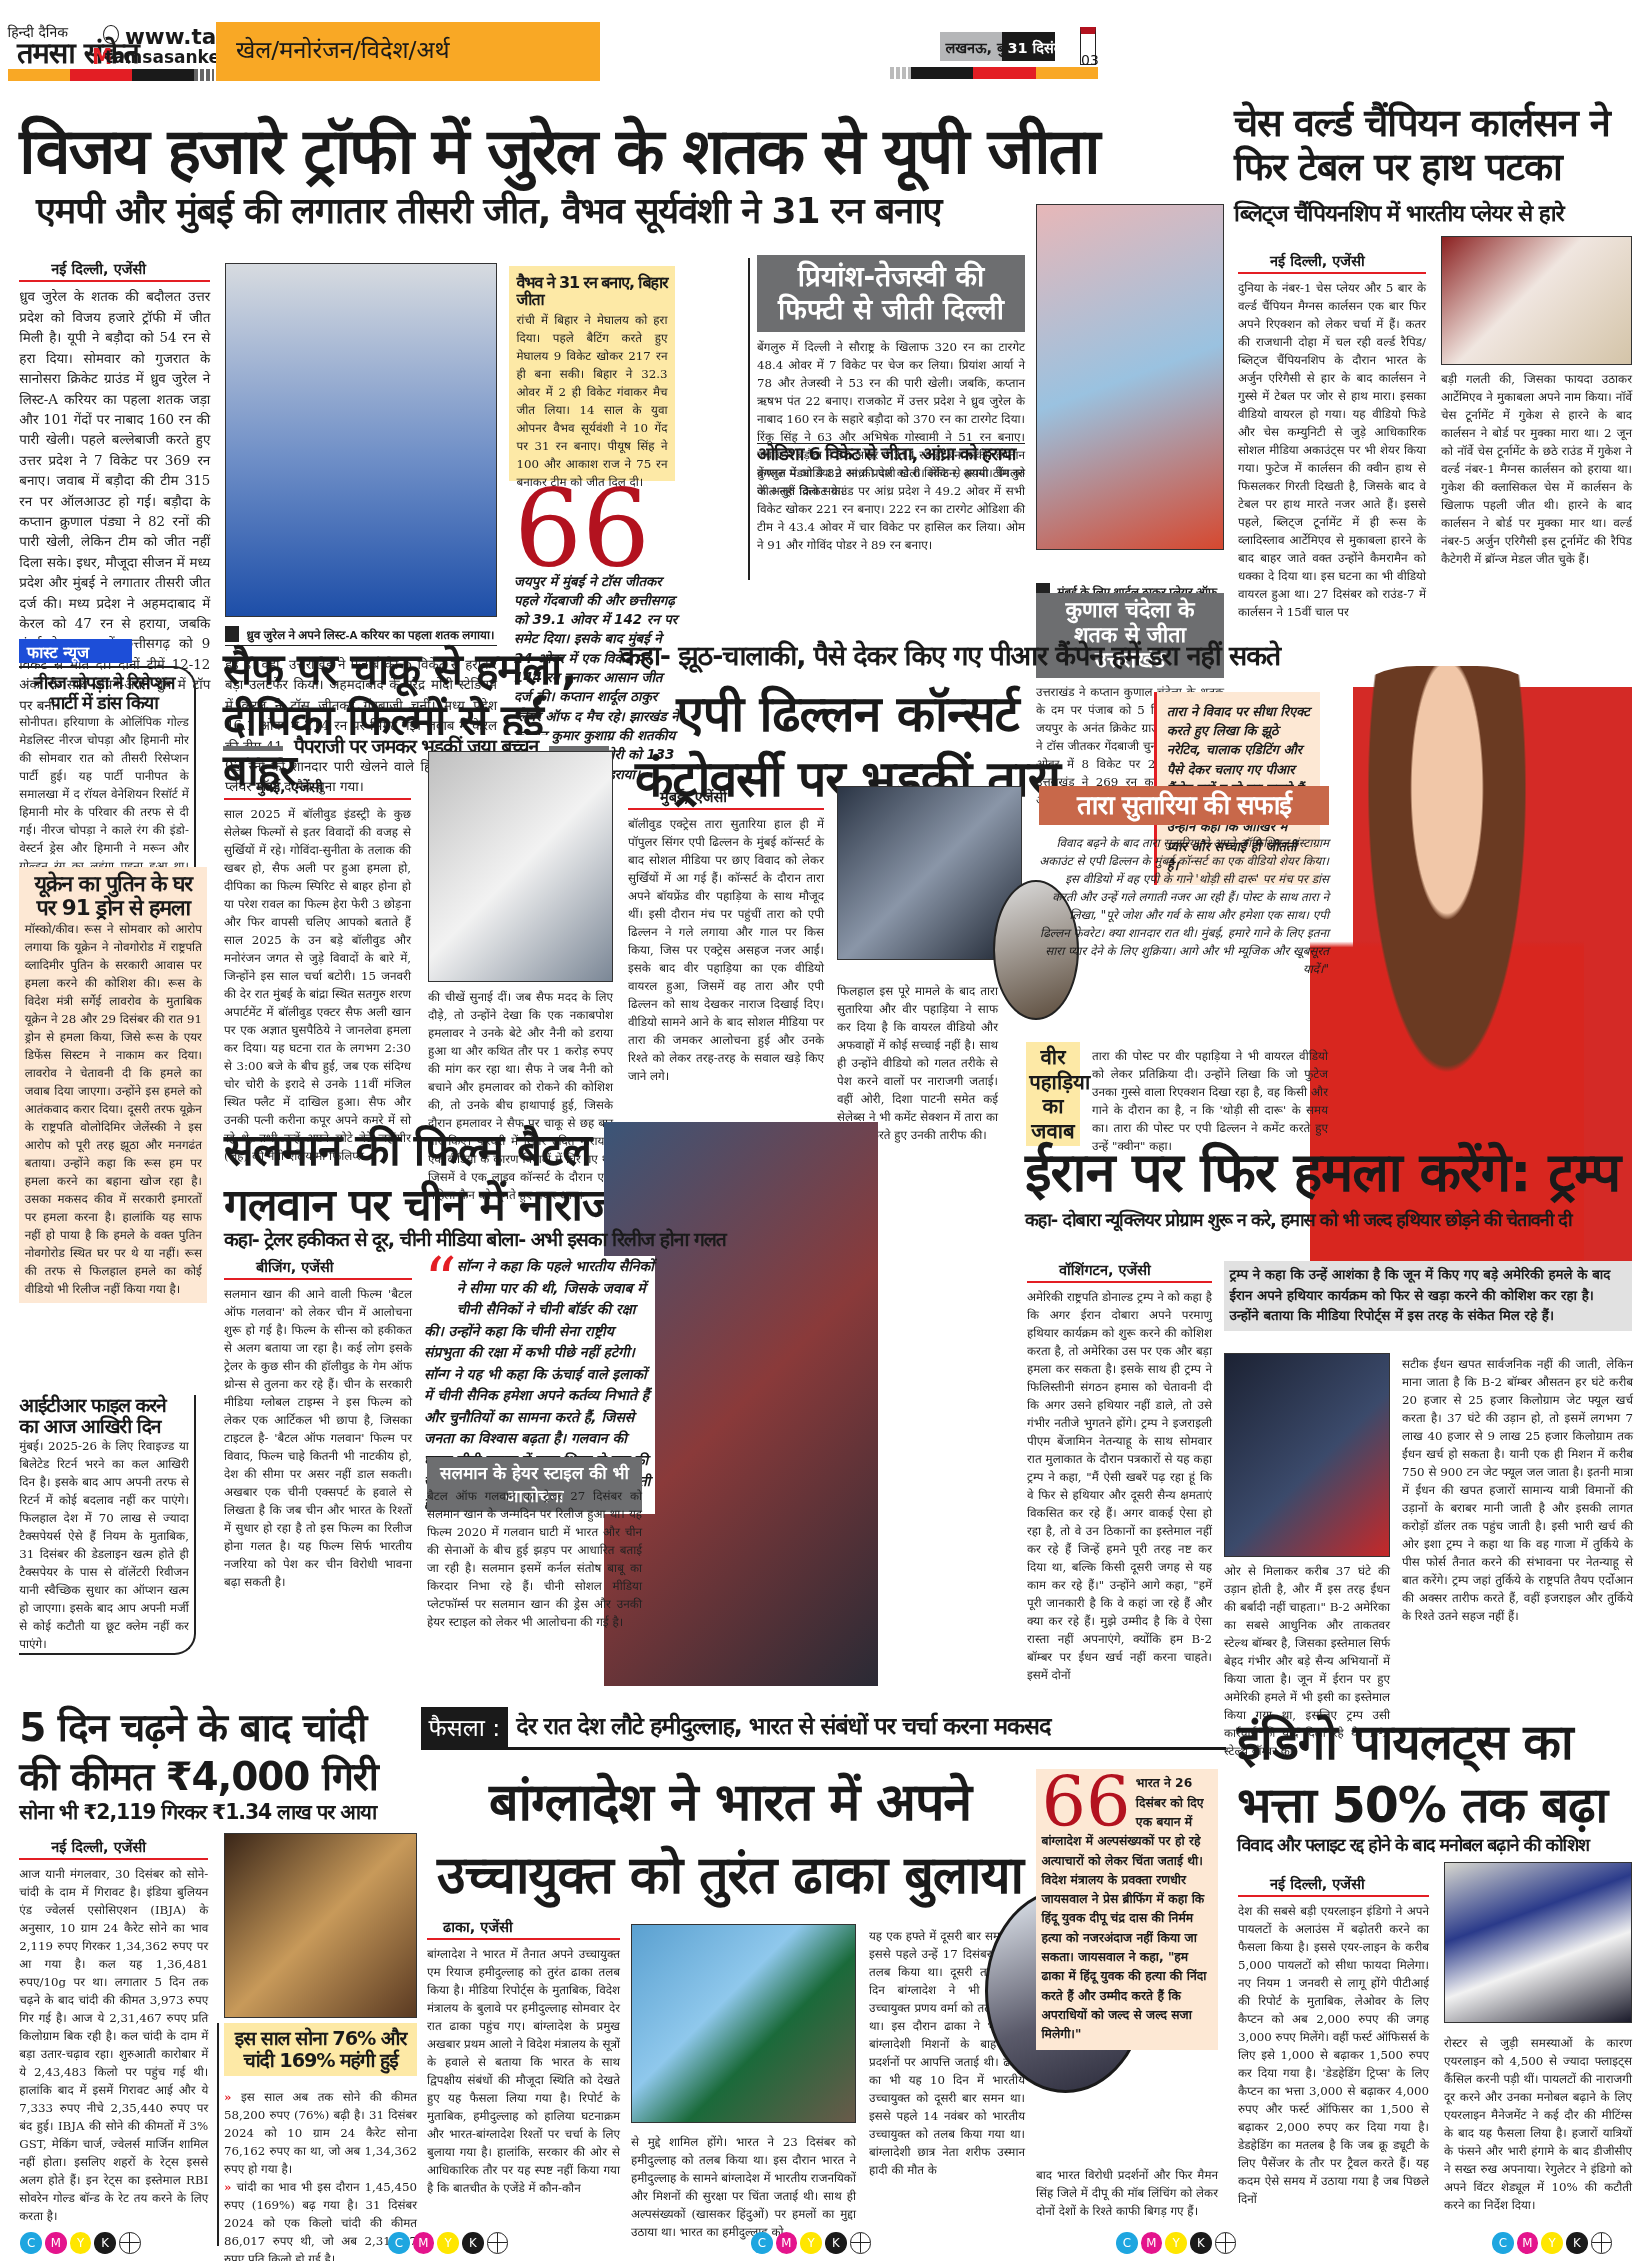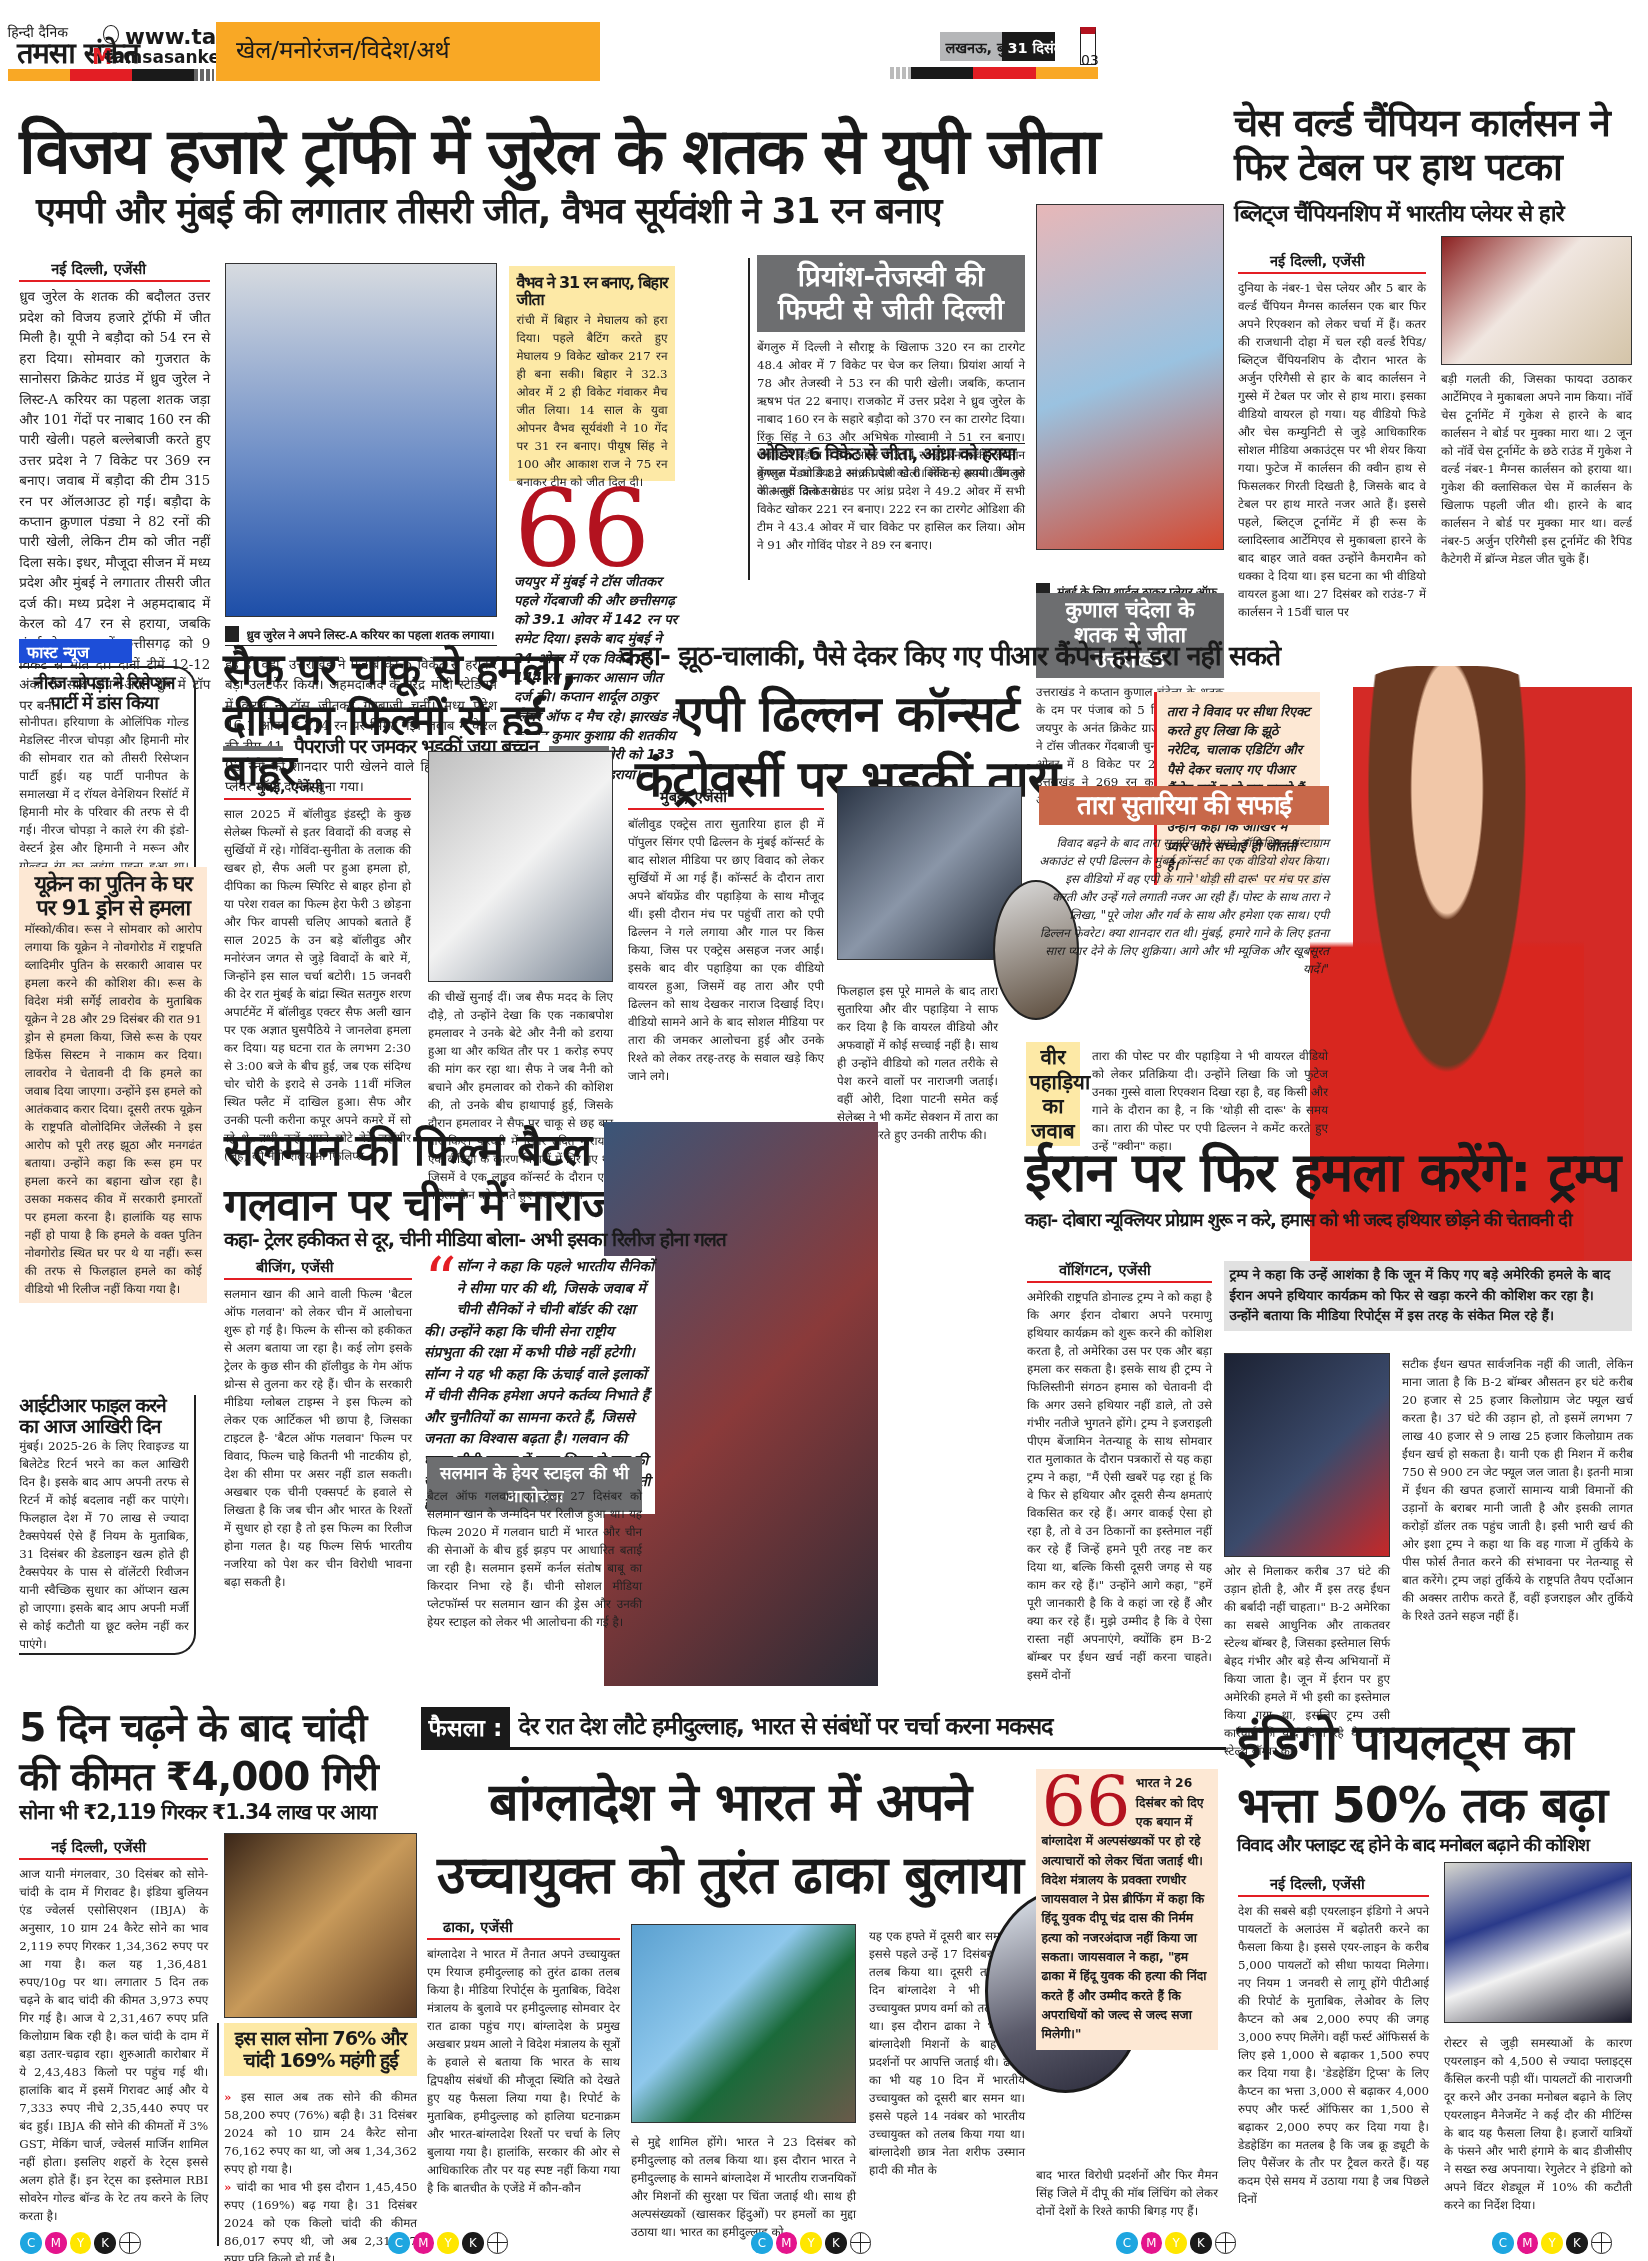--- a/index.html
+++ b/index.html
@@ -174,21 +174,21 @@
 </div>
 <div class="abs photo" style="left:224px;top:1833px;width:193px;height:185px;background:linear-gradient(135deg,#3a2618,#c89a5a 50%,#5a3a22)"></div>
 <div class="abs yellowbox hl" style="left:224px;top:2023px;width:193px;font-size:19.3px;text-align:center;padding:5.4px">इस साल सोना 76% और चांदी 169% महंगी हुई</div>
 <div class="vrule" style="left:217px;top:2023px;height:223px"></div>
 <div class="abs" style="left:224px;top:2088px;width:193px">
   <div class="body sm"><span style="color:#e31e24;font-weight:bold">» </span><span>इस साल अब तक सोने की कीमत 58,200 रुपए (76%) बढ़ी है। 31 दिसंबर 2024 को 10 ग्राम 24 कैरेट सोना 76,162 रुपए का था, जो अब 1,34,362 रुपए हो गया है।</span></div>
   <div class="body sm"><span style="color:#e31e24;font-weight:bold">» </span><span>चांदी का भाव भी इस दौरान 1,45,450 रुपए (169%) बढ़ गया है। 31 दिसंबर 2024 को एक किलो चांदी की कीमत 86,017 रुपए थी, जो अब 2,31,467 रुपए प्रति किलो हो गई है।</span></div>
 </div>
 
 <div class="abs" style="left:421px;top:1707px;width:805px;height:43px;border-bottom:3.2px solid #1a1a1a;display:flex;align-items:center">
-  <span style="background:#1a1a1a;color:#fff;font-weight:bold;font-size:23.6px;padding:4.3px 7.5px;height:40px">फैसला :</span>
+  <span style="background:#1a1a1a;color:#fff;font-weight:normal;font-size:23.6px;padding:4.3px 7.5px;height:40px">फैसला :</span>
   <span class="hl" style="font-size:23.6px;margin-left:8.6px;white-space:nowrap">देर रात देश लौटे हमीदुल्लाह, भारत से संबंधों पर चर्चा करना मकसद</span>
 </div>
 <div class="abs hl" style="left:424px;top:1766px;width:612px;font-size:52px;line-height:1.4;text-align:center">बांग्लादेश ने भारत में अपने उच्चायुक्त को तुरंत ढाका बुलाया</div>
 <div class="abs" style="left:427px;top:1916px;width:193px">
   <div class="dateline" style="padding-left:16px">ढाका, एजेंसी</div>
   <div class="body sm">बांग्लादेश ने भारत में तैनात अपने उच्चायुक्त एम रियाज हमीदुल्लाह को तुरंत ढाका तलब किया है। मीडिया रिपोर्ट्स के मुताबिक, विदेश मंत्रालय के बुलावे पर हमीदुल्लाह सोमवार देर रात ढाका पहुंच गए। बांग्लादेश के प्रमुख अखबार प्रथम आलो ने विदेश मंत्रालय के सूत्रों के हवाले से बताया कि भारत के साथ द्विपक्षीय संबंधों की मौजूदा स्थिति को देखते हुए यह फैसला लिया गया है। रिपोर्ट के मुताबिक, हमीदुल्लाह को हालिया घटनाक्रम और भारत-बांग्लादेश रिश्तों पर चर्चा के लिए बुलाया गया है। हालांकि, सरकार की ओर से आधिकारिक तौर पर यह स्पष्ट नहीं किया गया है कि बातचीत के एजेंडे में कौन-कौन</div>
 </div>
 <div class="abs photo" style="left:631px;top:1924px;width:225px;height:199px;background:linear-gradient(135deg,#5aa0d0,#8fc8ec 40%,#1a6a3a 60%,#6a5a4a)"></div>
 <div class="abs body sm" style="left:631px;top:2133px;width:225px">से मुद्दे शामिल होंगे। भारत ने 23 दिसंबर को हमीदुल्लाह को तलब किया था। इस दौरान भारत ने हमीदुल्लाह के सामने बांग्लादेश में भारतीय राजनयिकों और मिशनों की सुरक्षा पर चिंता जताई थी। साथ ही अल्पसंख्यकों (खासकर हिंदुओं) पर हमलों का मुद्दा उठाया था। भारत का हमीदुल्लाह को</div>
 <div class="abs body sm" style="left:869px;top:1927px;width:156px">यह एक हफ्ते में दूसरी बार समन था, इससे पहले उन्हें 17 दिसंबर को भी तलब किया था। दूसरी तरफ इसी दिन बांग्लादेश ने भी भारतीय उच्चायुक्त प्रणय वर्मा को तलब किया था। इस दौरान ढाका ने भारत में बांग्लादेशी मिशनों के बाहर हुए प्रदर्शनों पर आपत्ति जताई थी। ढाका का भी यह 10 दिन में भारतीय उच्चायुक्त को दूसरी बार समन था। इससे पहले 14 नवंबर को भारतीय उच्चायुक्त को तलब किया गया था। बांग्लादेशी छात्र नेता शरीफ उस्मान हादी की मौत के</div>

